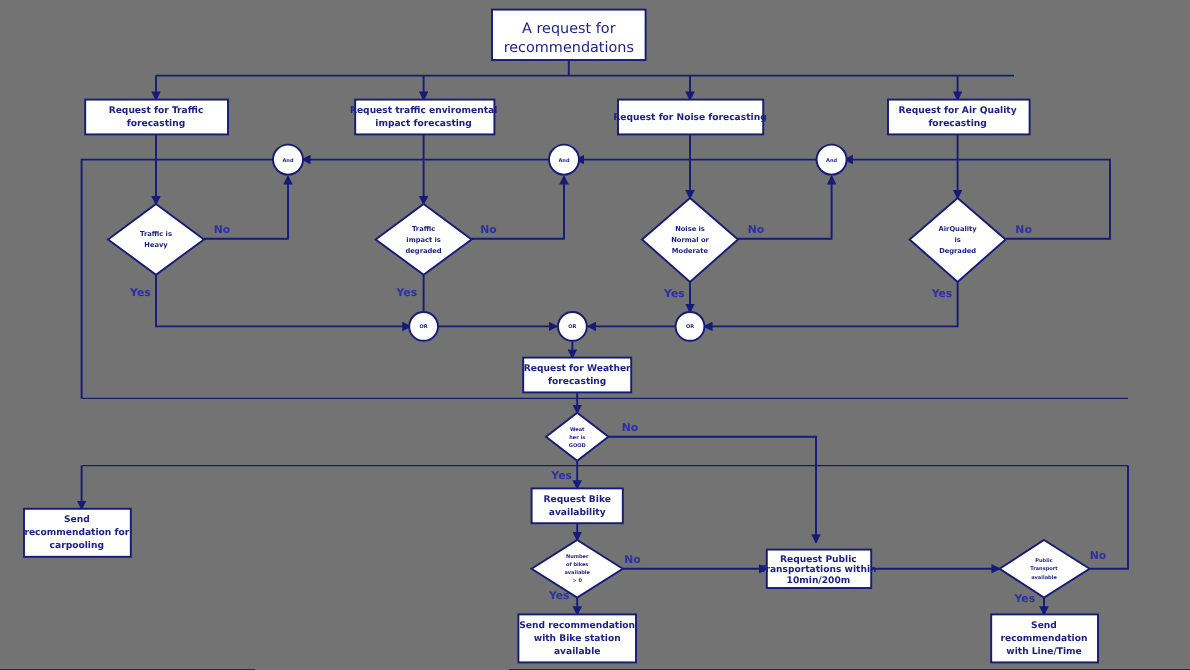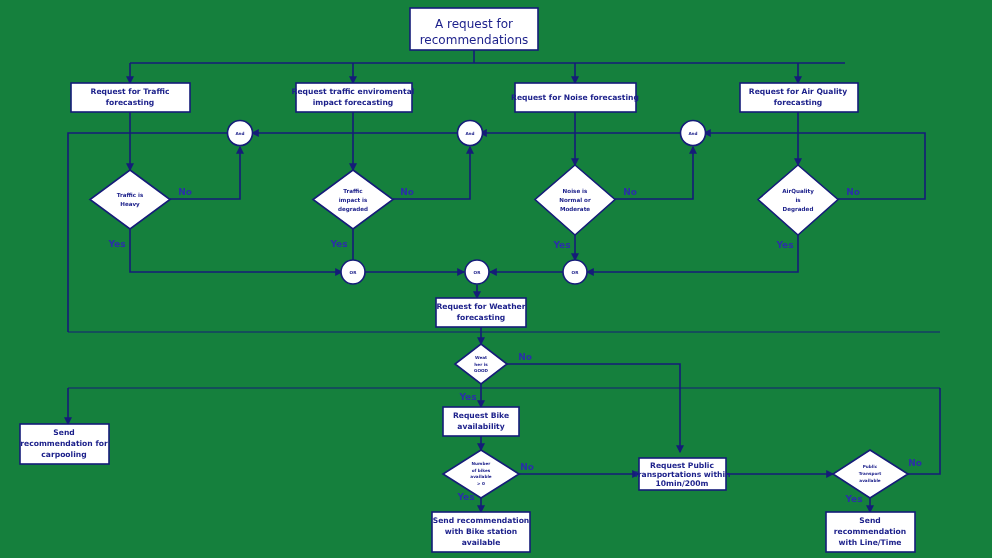--- a/index.html
+++ b/index.html
@@ -10,21 +10,21 @@
   body {
     width: 992px;
     height: 558px;
     overflow: hidden;
     font-family: "DejaVu Sans", sans-serif;
   }
   #canvas {
     position: relative;
     width: 992px;
     height: 558px;
-    background: #15803d;
+    background: #737373;
   }
   svg#diagram {
     position: absolute;
     left: 0;
     top: 0;
     width: 992px;
     height: 558px;
   }
   .edge {
     stroke: #151c78;

